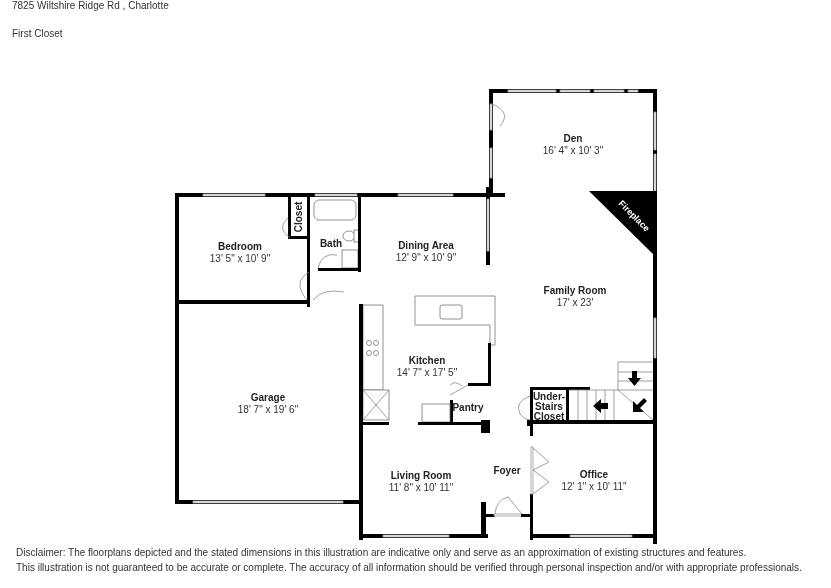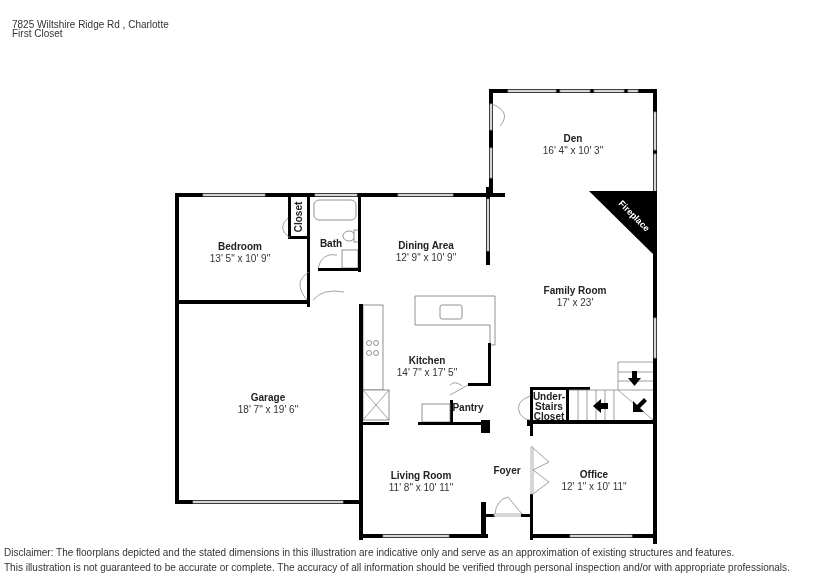--- a/index.html
+++ b/index.html
@@ -1,30 +1,30 @@
 <!DOCTYPE html>
 <html><head>
 <meta charset="utf-8">
 <style>
   html, body { margin:0; padding:0; background:#ffffff; }
   body { width:831px; height:588px; position:relative; overflow:hidden; font-family:"Liberation Sans", sans-serif; color:#222; }
   .hdr { position:absolute; left:12px; font-size:10px; color:#333; }
-  .disc { position:absolute; left:4px; font-size:10px; color:#333; white-space:nowrap; }
+  .disc { position:absolute; left:16px; font-size:10px; color:#333; white-space:nowrap; }
   svg { position:absolute; left:0; top:0; }
   .rname { font-family:"Liberation Sans", sans-serif; font-weight:bold; font-size:10px; fill:#222; }
   .rdim { font-family:"Liberation Sans", sans-serif; font-size:10px; fill:#333; }
   .wall { fill:#000; }
   .win { fill:#fff; stroke:#999; stroke-width:0.8; }
   .thin { stroke:#888; stroke-width:0.8; fill:none; }
   .fix { stroke:#777; stroke-width:0.8; fill:#fff; }
 </style>
 </head>
 <body>
 
-<div class="hdr" style="top:19px;">7825 Wiltshire Ridge Rd , Charlotte</div>
+<div class="hdr" style="top:0;">7825 Wiltshire Ridge Rd , Charlotte</div>
 <div class="hdr" style="top:28px;">First Closet</div>
 
 <svg width="831" height="588" viewBox="0 0 831 588">
 
   <g>
     <rect class="wall" x="489" y="89" width="168" height="4"></rect>
     <rect class="win" x="508" y="90" width="48" height="2"></rect>
     <rect class="win" x="560" y="90" width="30" height="2"></rect>
     <rect class="win" x="594" y="90" width="30" height="2"></rect>
     <rect class="win" x="628" y="90" width="10" height="2"></rect>

